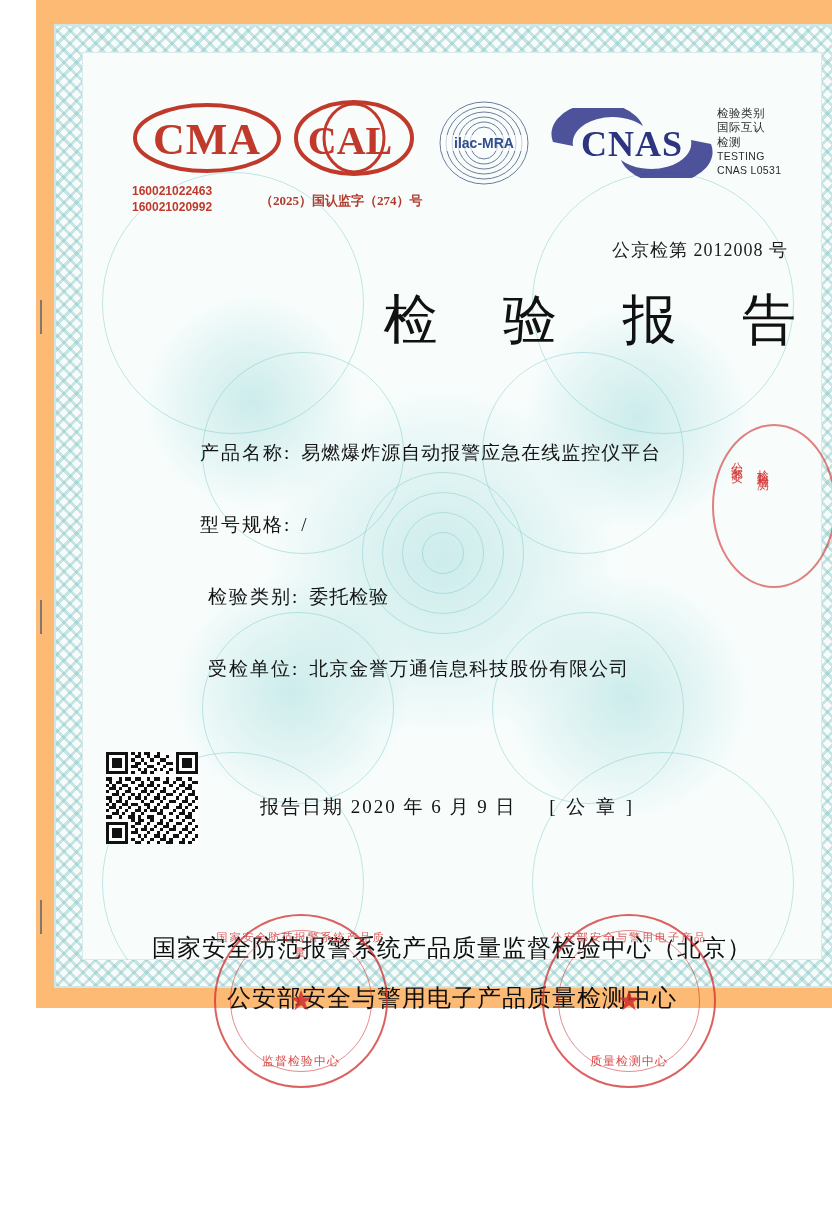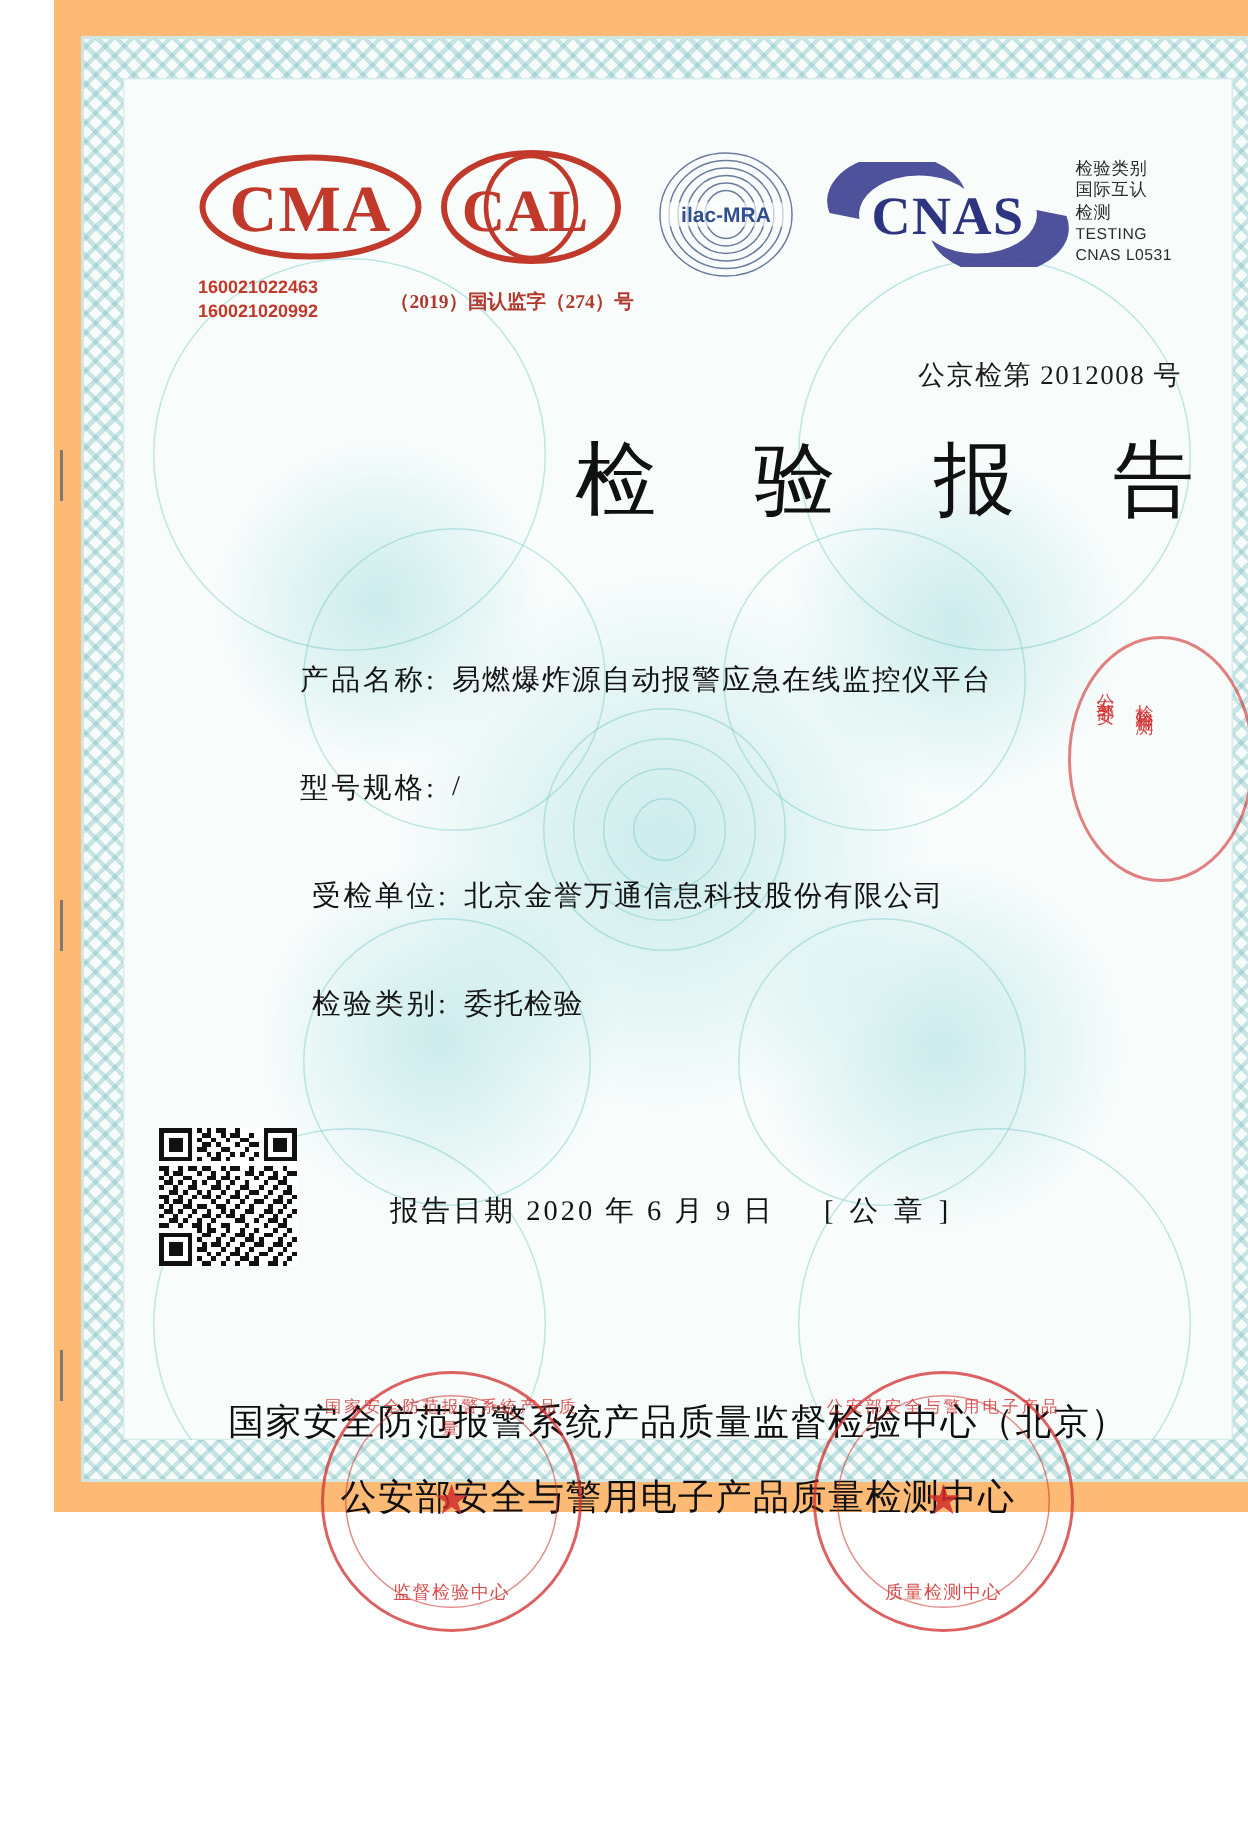--- a/index.html
+++ b/index.html
@@ -299,47 +299,47 @@
         <div class="cnas-cn">检测</div>
         <div class="cnas-en">TESTING</div>
         <div class="cnas-en">CNAS L0531</div>
       </div>
 
       <div class="cert-nums">
         <div>160021022463</div>
         <div>160021020992</div>
       </div>
 
-      <div class="cert-approve">（2019）国认监字（274）号</div>
+      <div class="cert-approve">（2025）国认监字（274）号</div>
     </div>
 
     <div class="report-no">公京检第 2012008 号</div>
 
     <div class="title">检 验 报 告</div>
 
     <div class="fields">
 
       <div class="field">
         <span class="label">产品名称:</span>
         <span class="value">易燃爆炸源自动报警应急在线监控仪平台</span>
       </div>
 
       <div class="field indent2">
         <span class="label">型号规格:</span>
         <span class="value">/</span>
       </div>
 
       <div class="field indent1">
+        <span class="label">检验类别:</span>
+        <span class="value">委托检验</span>
+      </div>
+
+      <div class="field indent1">
         <span class="label">受检单位:</span>
         <span class="value">北京金誉万通信息科技股份有限公司</span>
-      </div>
-
-      <div class="field indent1">
-        <span class="label">检验类别:</span>
-        <span class="value">委托检验</span>
       </div>
     </div>
 
     <div class="qr">
       <svg viewBox="0 0 29 29" width="92" height="92" shape-rendering="crispEdges">
         <rect width="29" height="29" fill="#ffffff"></rect>
         <g fill="#111111">
           <rect x="0" y="0" width="7" height="1"></rect>
             <rect x="0" y="6" width="7" height="1"></rect>
           <rect x="0" y="0" width="1" height="7"></rect>

